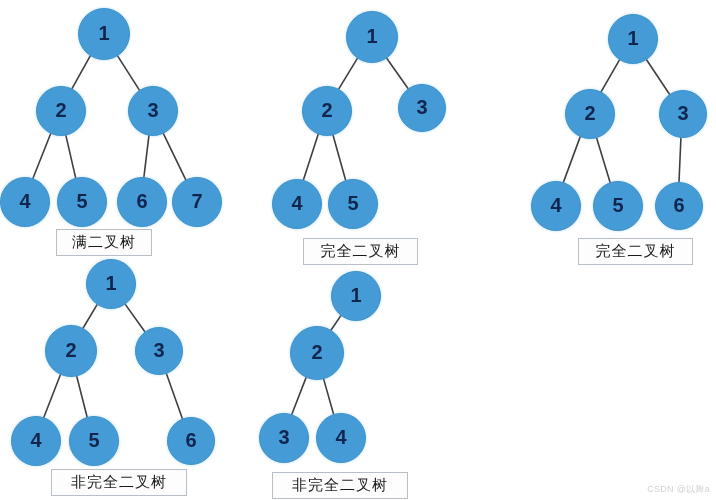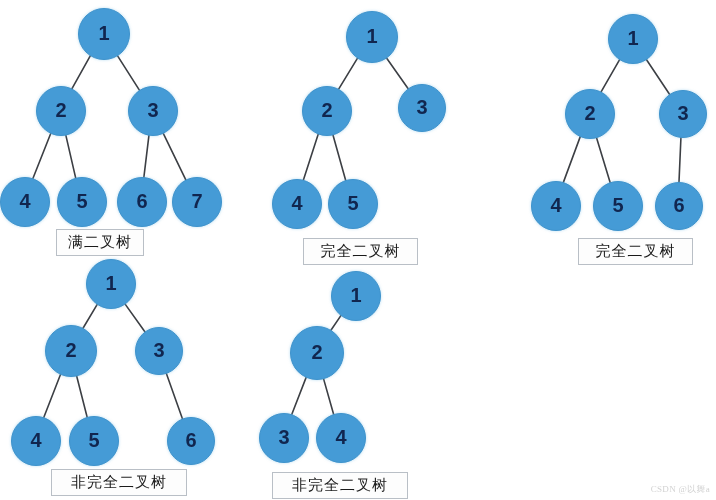--- a/index.html
+++ b/index.html
@@ -56,21 +56,21 @@
     box-sizing: border-box;
     white-space: nowrap;
     letter-spacing: 1px;
   }
   .watermark {
     position: absolute;
     right: 6px;
     bottom: 4px;
     color: #d2d2d2;
     font-size: 9px;
-    font-family: Liberation Serif, serif;
+    font-family: Liberation Sans, sans-serif;
     letter-spacing: 0.3px;
     user-select: none;
   }
 </style>
 </head>
 <body>
 
 <div id="canvas">
   <svg class="edges" id="edges-svg" viewBox="0 0 716 500">
       <line x1="91.78595428532502" y1="53.080965582092404" x2="70.72647850968912" y2="90.79211987799857" stroke="#3c3f44" stroke-width="1.6" stroke-linecap="round"></line>
@@ -177,20 +177,20 @@
         <span class="node-label">2</span>
       </div>
       <div class="node" style="left: 259px; top: 413px; width: 48px; height: 48px; font-size: 20px; background: rgb(69, 155, 214); color: rgb(17, 38, 79);">
         <span class="node-label">3</span>
       </div>
       <div class="node" style="left: 316px; top: 413px; width: 48px; height: 48px; font-size: 20px; background: rgb(69, 155, 214); color: rgb(17, 38, 79);">
         <span class="node-label">4</span>
       </div>
     </div>
   <div id="captions-layer">
-      <div class="caption" style="left: 56px; top: 229px; width: 88px; height: 27px; font-size: 15px; border-color: rgb(185, 191, 198);">满二叉树</div>
+      <div class="caption" style="left: 56px; top: 229px; width: 96px; height: 27px; font-size: 15px; border-color: rgb(185, 191, 198);">满二叉树</div>
       <div class="caption" style="left: 303px; top: 238px; width: 115px; height: 27px; font-size: 15px; border-color: rgb(185, 191, 198);">完全二叉树</div>
       <div class="caption" style="left: 578px; top: 238px; width: 115px; height: 27px; font-size: 15px; border-color: rgb(185, 191, 198);">完全二叉树</div>
       <div class="caption" style="left: 51px; top: 469px; width: 136px; height: 27px; font-size: 15px; border-color: rgb(185, 191, 198);">非完全二叉树</div>
       <div class="caption" style="left: 272px; top: 472px; width: 136px; height: 27px; font-size: 15px; border-color: rgb(185, 191, 198);">非完全二叉树</div>
     </div>
   <div class="watermark">CSDN @以舞a</div>
 </div>
 
 </body></html>

